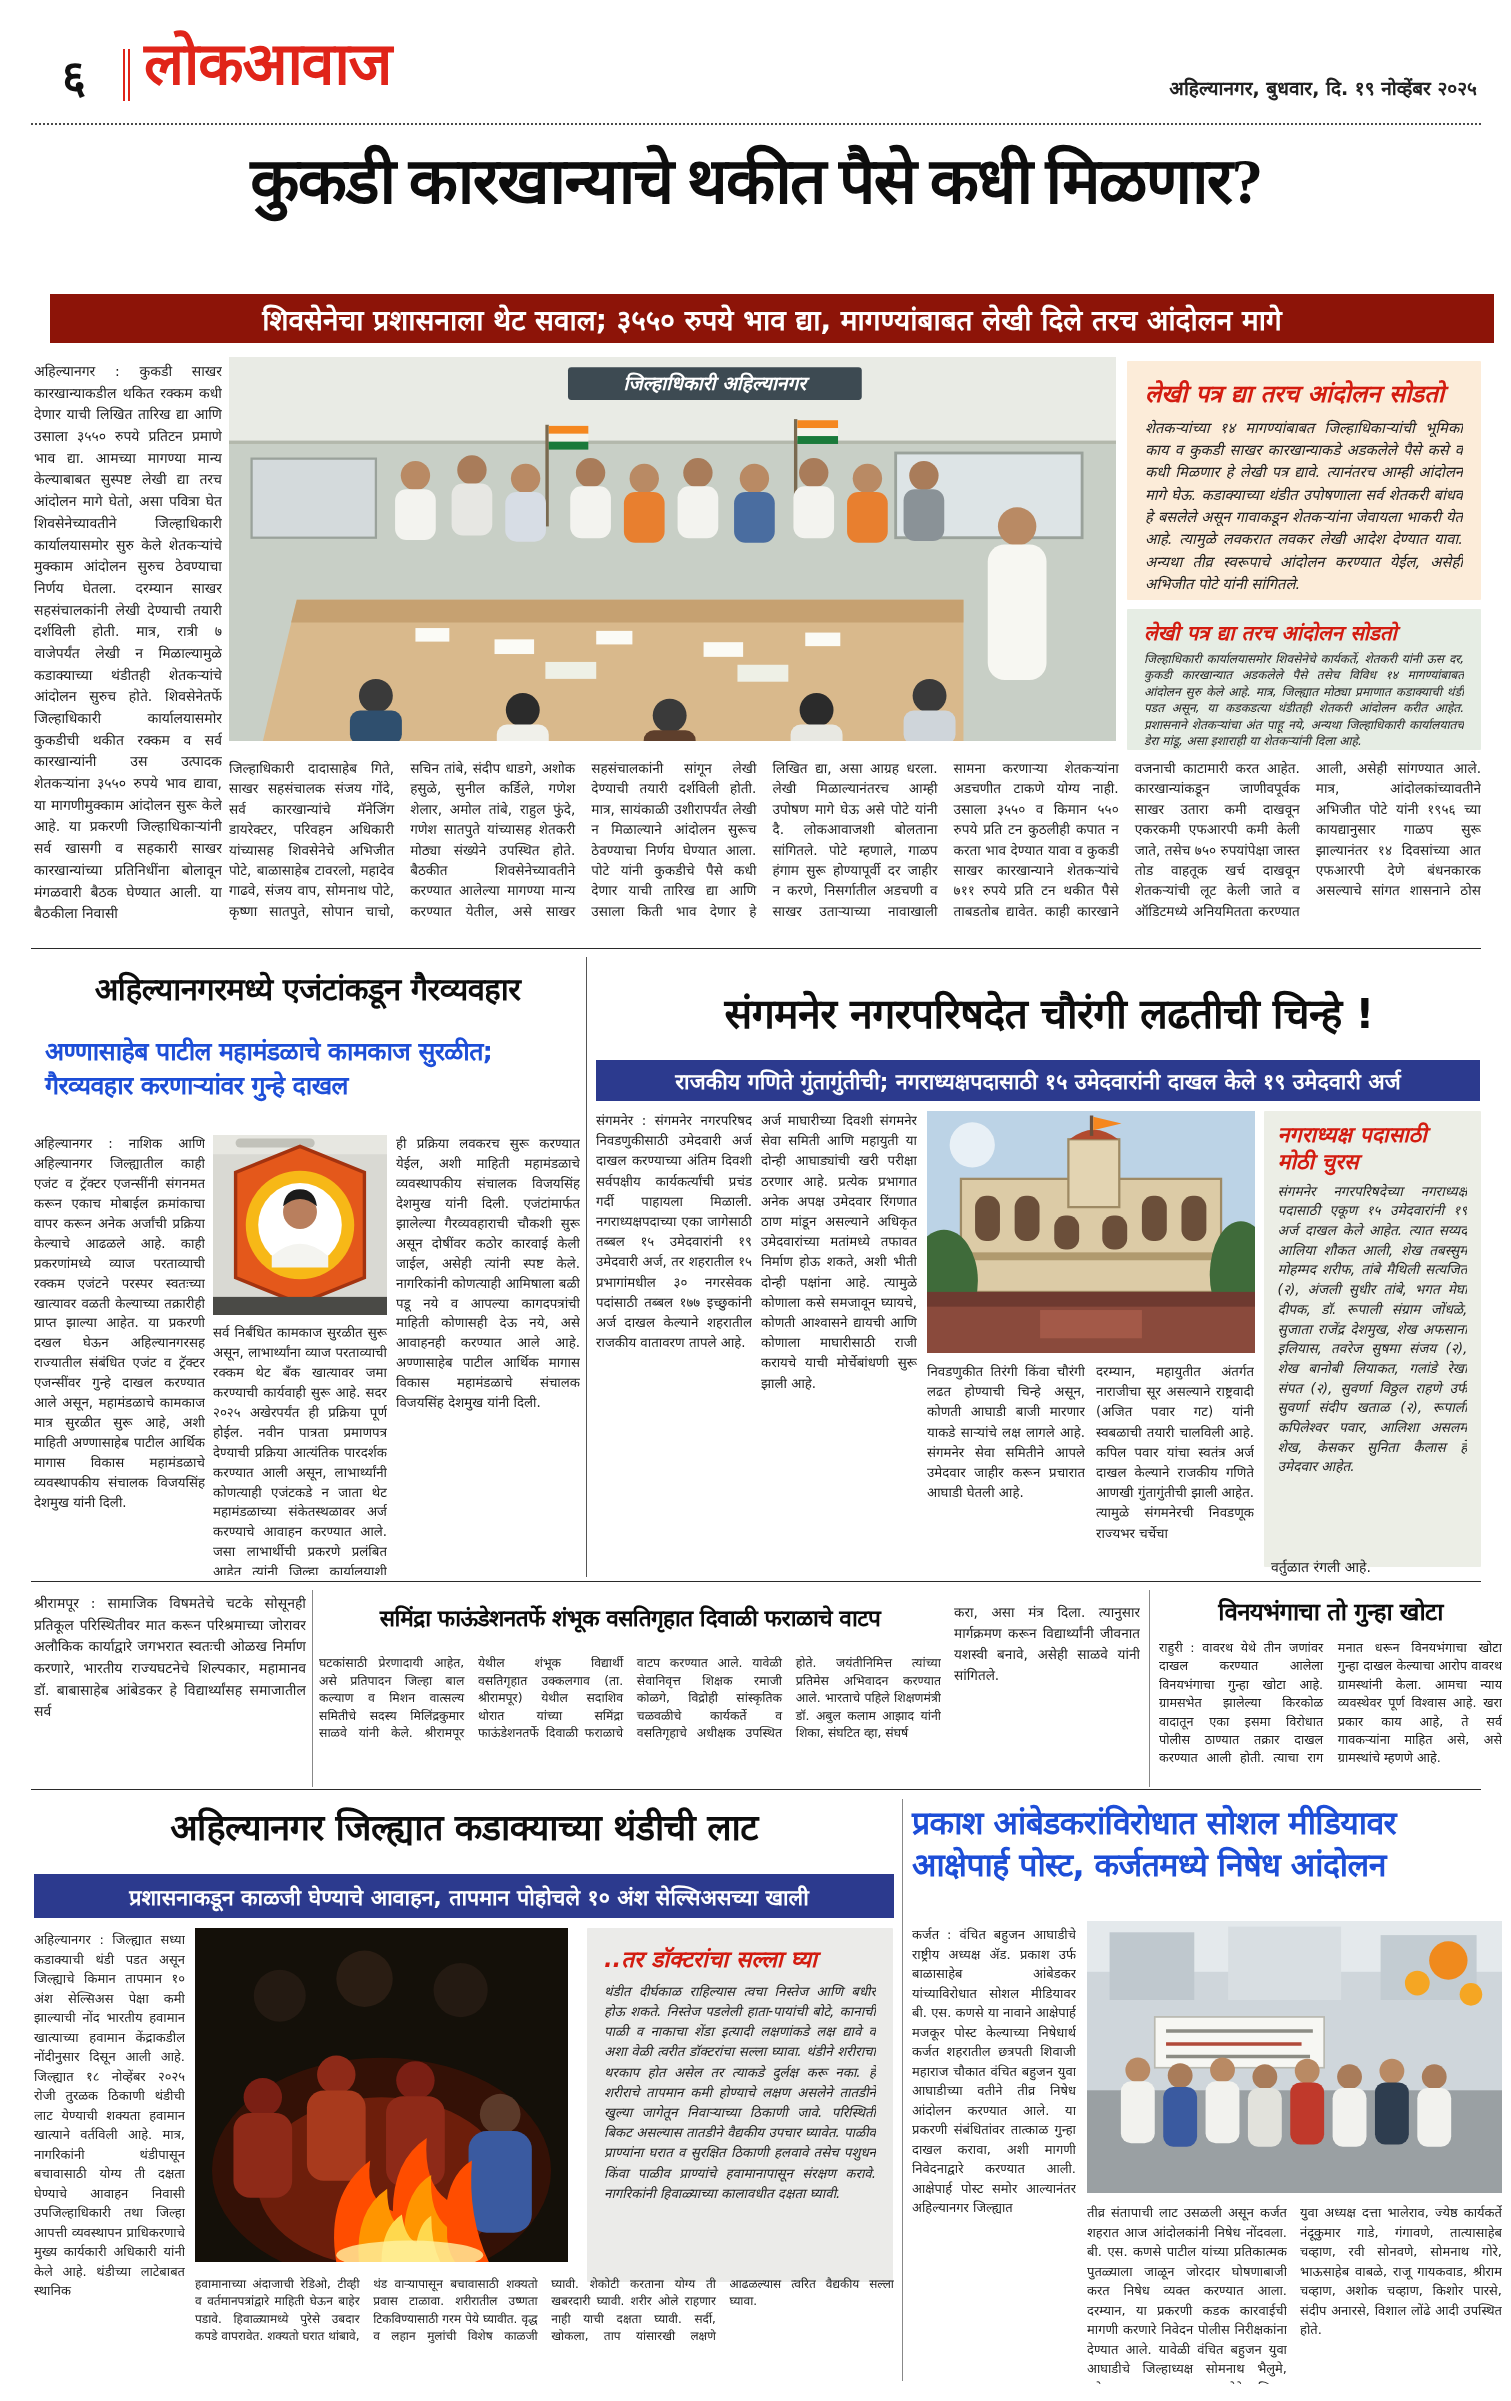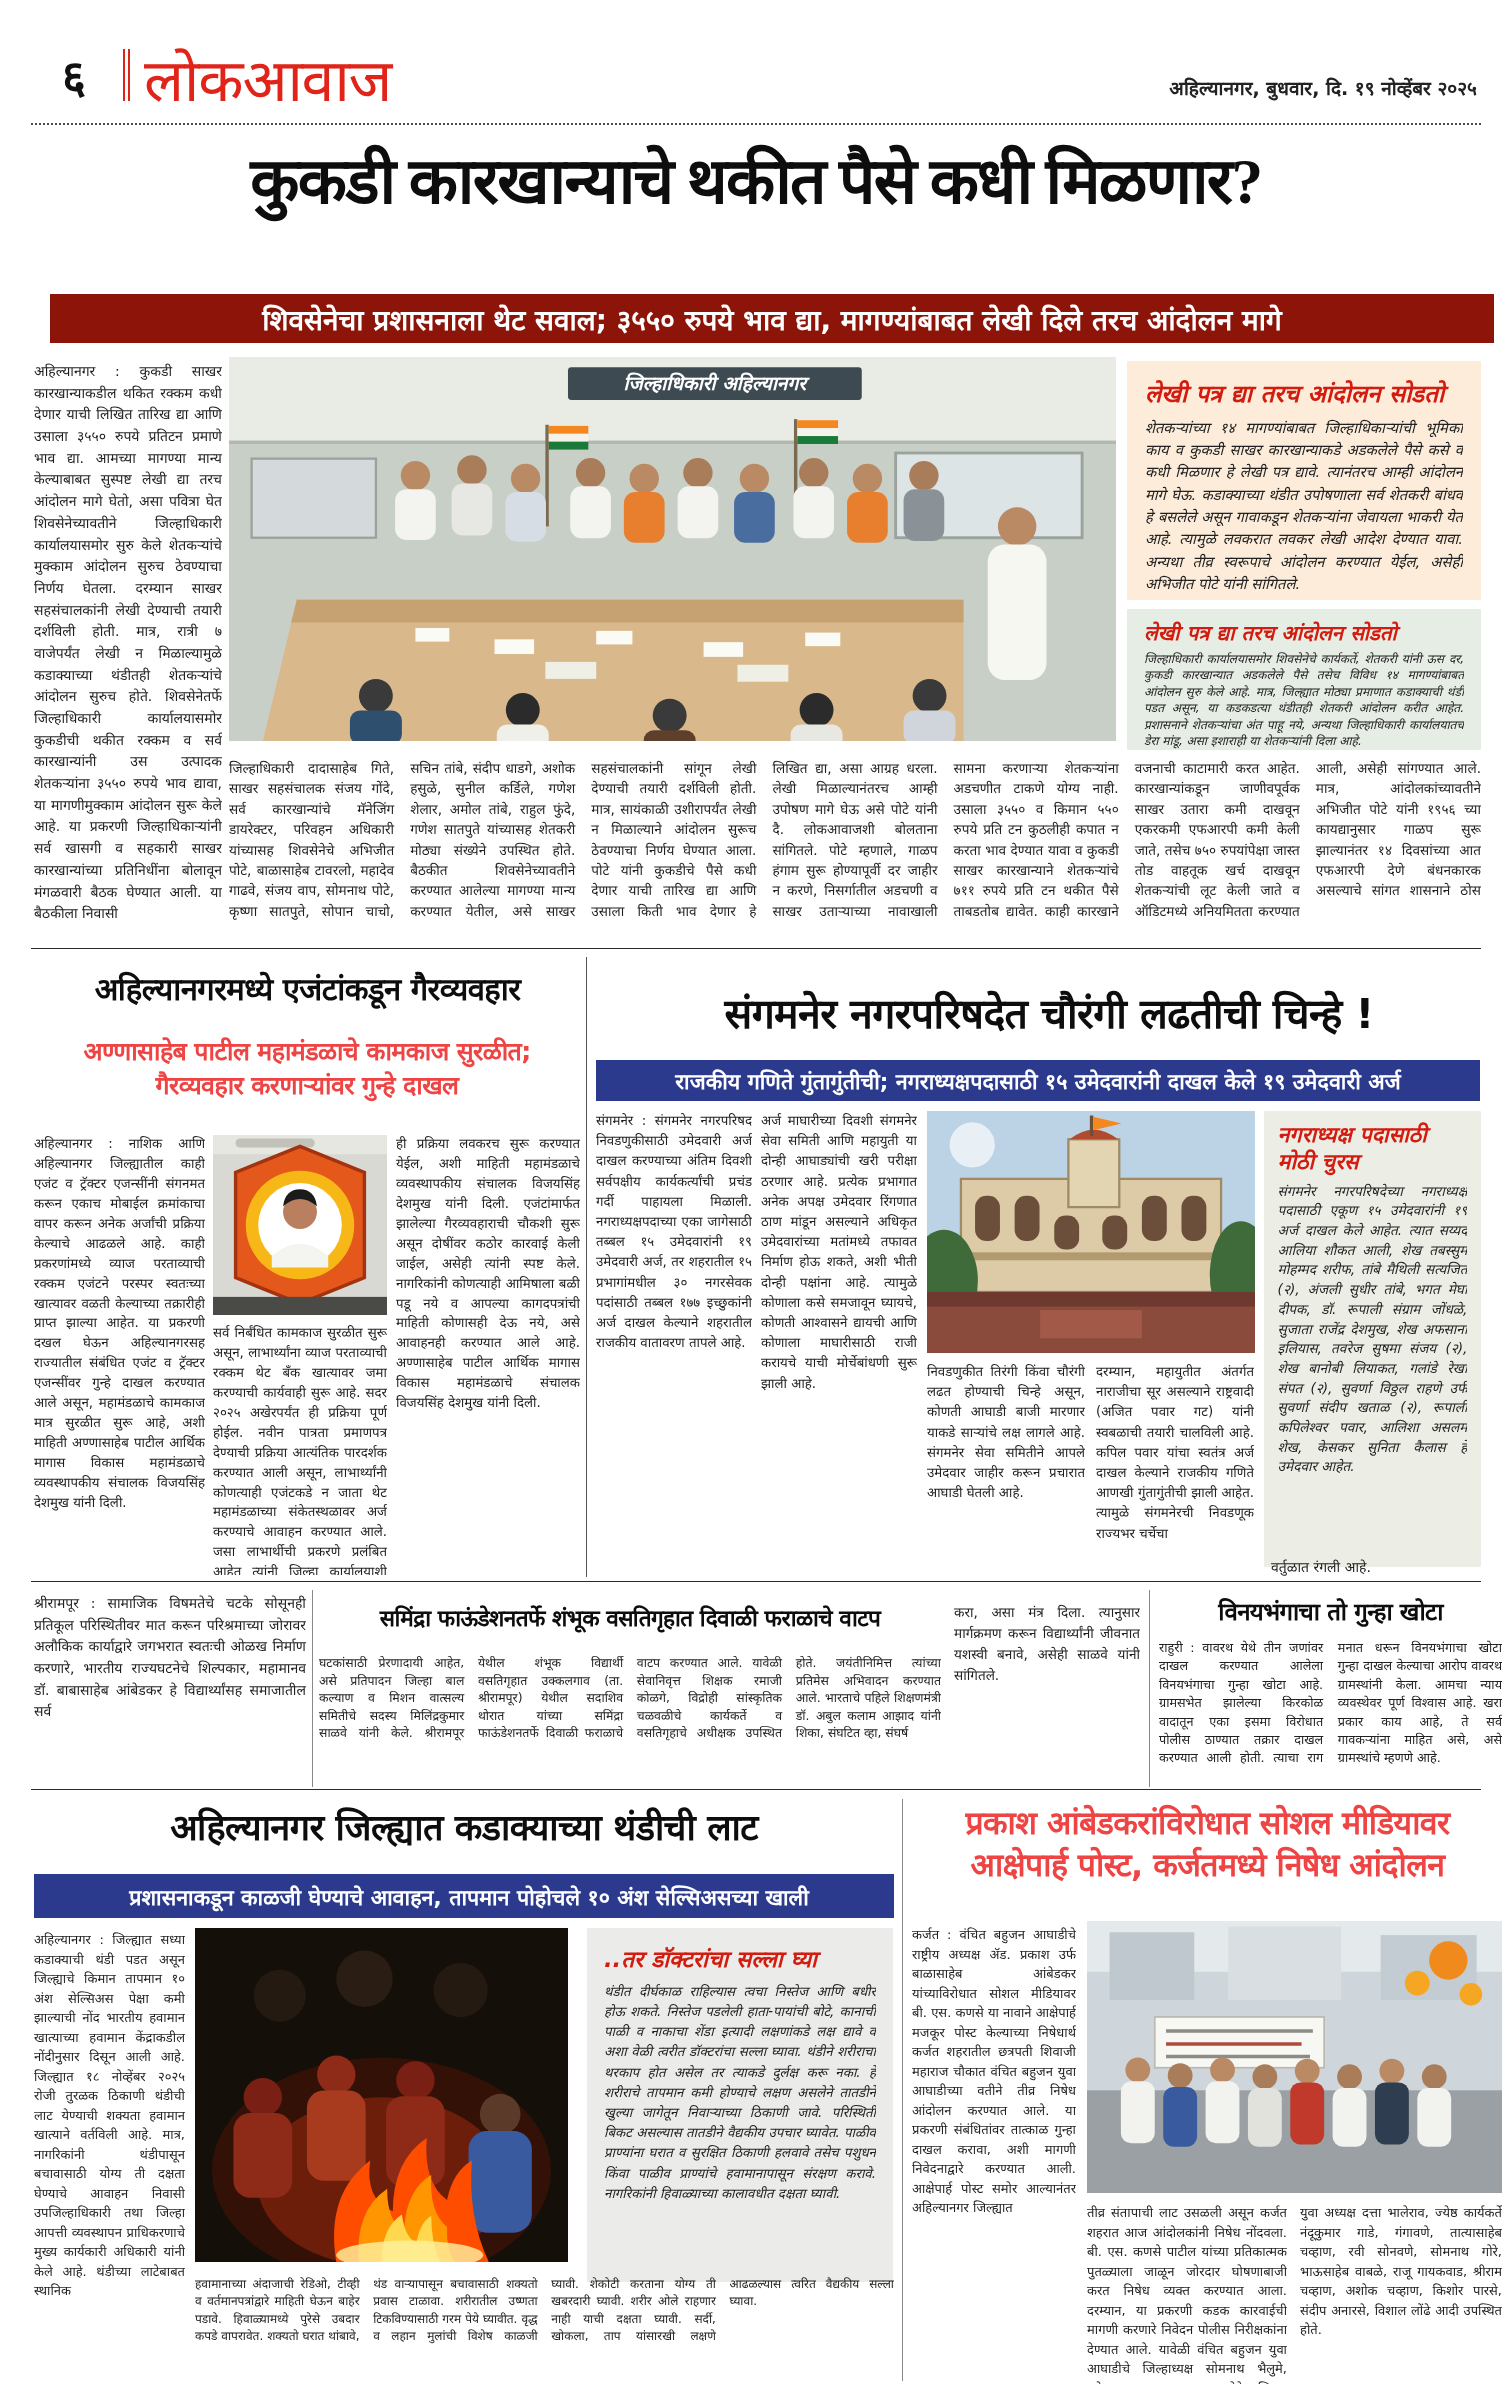--- a/index.html
+++ b/index.html
@@ -4,41 +4,41 @@
 <style>
   * { margin:0; padding:0; box-sizing:border-box; }
   html,body { background:#ffffff; }
   body {
     width:1512px; height:2401px; position:relative;
     font-family:"DejaVu Sans","Liberation Sans",sans-serif;
     color:#1c1c1c;
   }
   .abs { position:absolute; }
   .headline { font-weight:900; color:#0d0d0d; text-align:center; white-space:nowrap; letter-spacing:-0.6px; }
-  .headline-wrap { font-weight:900; color:#ef4444; text-align:center; letter-spacing:-0.6px; }
+  .headline-wrap { font-weight:900; color:#1d4ed8; text-align:left; letter-spacing:-0.6px; }
   .kicker { color:#ffffff; font-weight:700; text-align:center; display:flex; align-items:center; justify-content:center; }
   .body-text { text-align:justify; color:#1f1f1f; }
   .box { border-radius:1px;font-style:italic; }
   .box-title { font-weight:800; }
   .hrule { border-top:1.7px solid #2a2a2a; }
   .vrule { border-left:1.1px solid #555; }
   .dotted { border-top:2.8px dotted #4a4a4a; }
   .cols-2 { column-count:2; column-gap:14.7px; }
   .cols-4 { column-count:4; column-gap:13.6px; }
   .cols-7 { column-count:7; column-gap:16px; }
   svg { display:block; }
   .photo-frame { overflow:hidden; background:#d7d7d2;font-style:italic; }
 </style>
 </head>
 <body>
 
 <div class="abs" style="left:0;top:0;width:1512px;height:130px;">
   <div class="abs" style="left:62px;top:44px;font-size:46px;font-weight:700;color:#111;">६</div>
   <div class="abs" style="left:123px;top:49px;width:6.8px;height:52px;border-left:2.3px solid #e02419;border-right:2.3px solid #e02419;"></div>
-  <div class="abs" style="left:144px;top:38px;font-size:59px;font-weight:400;color:#e02419;letter-spacing:-1.1px;">लोकआवाज</div>
+  <div class="abs" style="left:144px;top:21px;font-size:59px;font-weight:700;color:#e02419;letter-spacing:-1.1px;">लोकआवाज</div>
   <div class="abs" style="right:35px;top:75px;font-size:19px;font-weight:600;color:#222;">अहिल्यानगर, बुधवार, दि. १९ नोव्हेंबर २०२५</div>
   <div class="abs dotted" style="left:31px;top:123px;width:1450px;"></div>
 </div>
 
 <div class="abs headline" style="left:34px;top:148px;width:1444px;font-size:64px;line-height:1.05;letter-spacing:-1.7px;font-family:Liberation Serif, serif;">कुकडी कारखान्याचे थकीत पैसे कधी मिळणार?</div>
 
 <div class="abs kicker" style="left:34px;top:294px;width:1444px;height:49px;background:#8d1408;font-size:28px;margin-left:16px;">शिवसेनेचा प्रशासनाला थेट सवाल; ३५५० रुपये भाव द्या, मागण्यांबाबत लेखी दिले तरच आंदोलन मागे</div>
 
 <div class="abs body-text" style="left:34px;top:361px;width:188px;height:573px;font-size:14px;line-height:1.55;overflow:hidden;">अहिल्यानगर : कुकडी साखर कारखान्याकडील थकित रक्कम कधी देणार याची लिखित तारिख द्या आणि उसाला ३५५० रुपये प्रतिटन प्रमाणे भाव द्या. आमच्या मागण्या मान्य केल्याबाबत सुस्पष्ट लेखी द्या तरच आंदोलन मागे घेतो, असा पवित्रा घेत शिवसेनेच्यावतीने जिल्हाधिकारी कार्यालयासमोर सुरु केले शेतकऱ्यांचे मुक्काम आंदोलन सुरुच ठेवण्याचा निर्णय घेतला. दरम्यान साखर सहसंचालकांनी लेखी देण्याची तयारी दर्शविली होती. मात्र, रात्री ७ वाजेपर्यंत लेखी न मिळाल्यामुळे कडाक्याच्या थंडीतही शेतकऱ्यांचे आंदोलन सुरुच होते. शिवसेनेतर्फे जिल्हाधिकारी कार्यालयासमोर कुकडीची थकीत रक्कम व सर्व कारखान्यांनी उस उत्पादक शेतकऱ्यांना ३५५० रुपये भाव द्यावा, या मागणीमुक्काम आंदोलन सुरू केले आहे. या प्रकरणी जिल्हाधिकाऱ्यांनी सर्व खासगी व सहकारी साखर कारखान्यांच्या प्रतिनिधींना बोलावून मंगळवारी बैठक घेण्यात आली. या बैठकीला निवासी</div>
 

